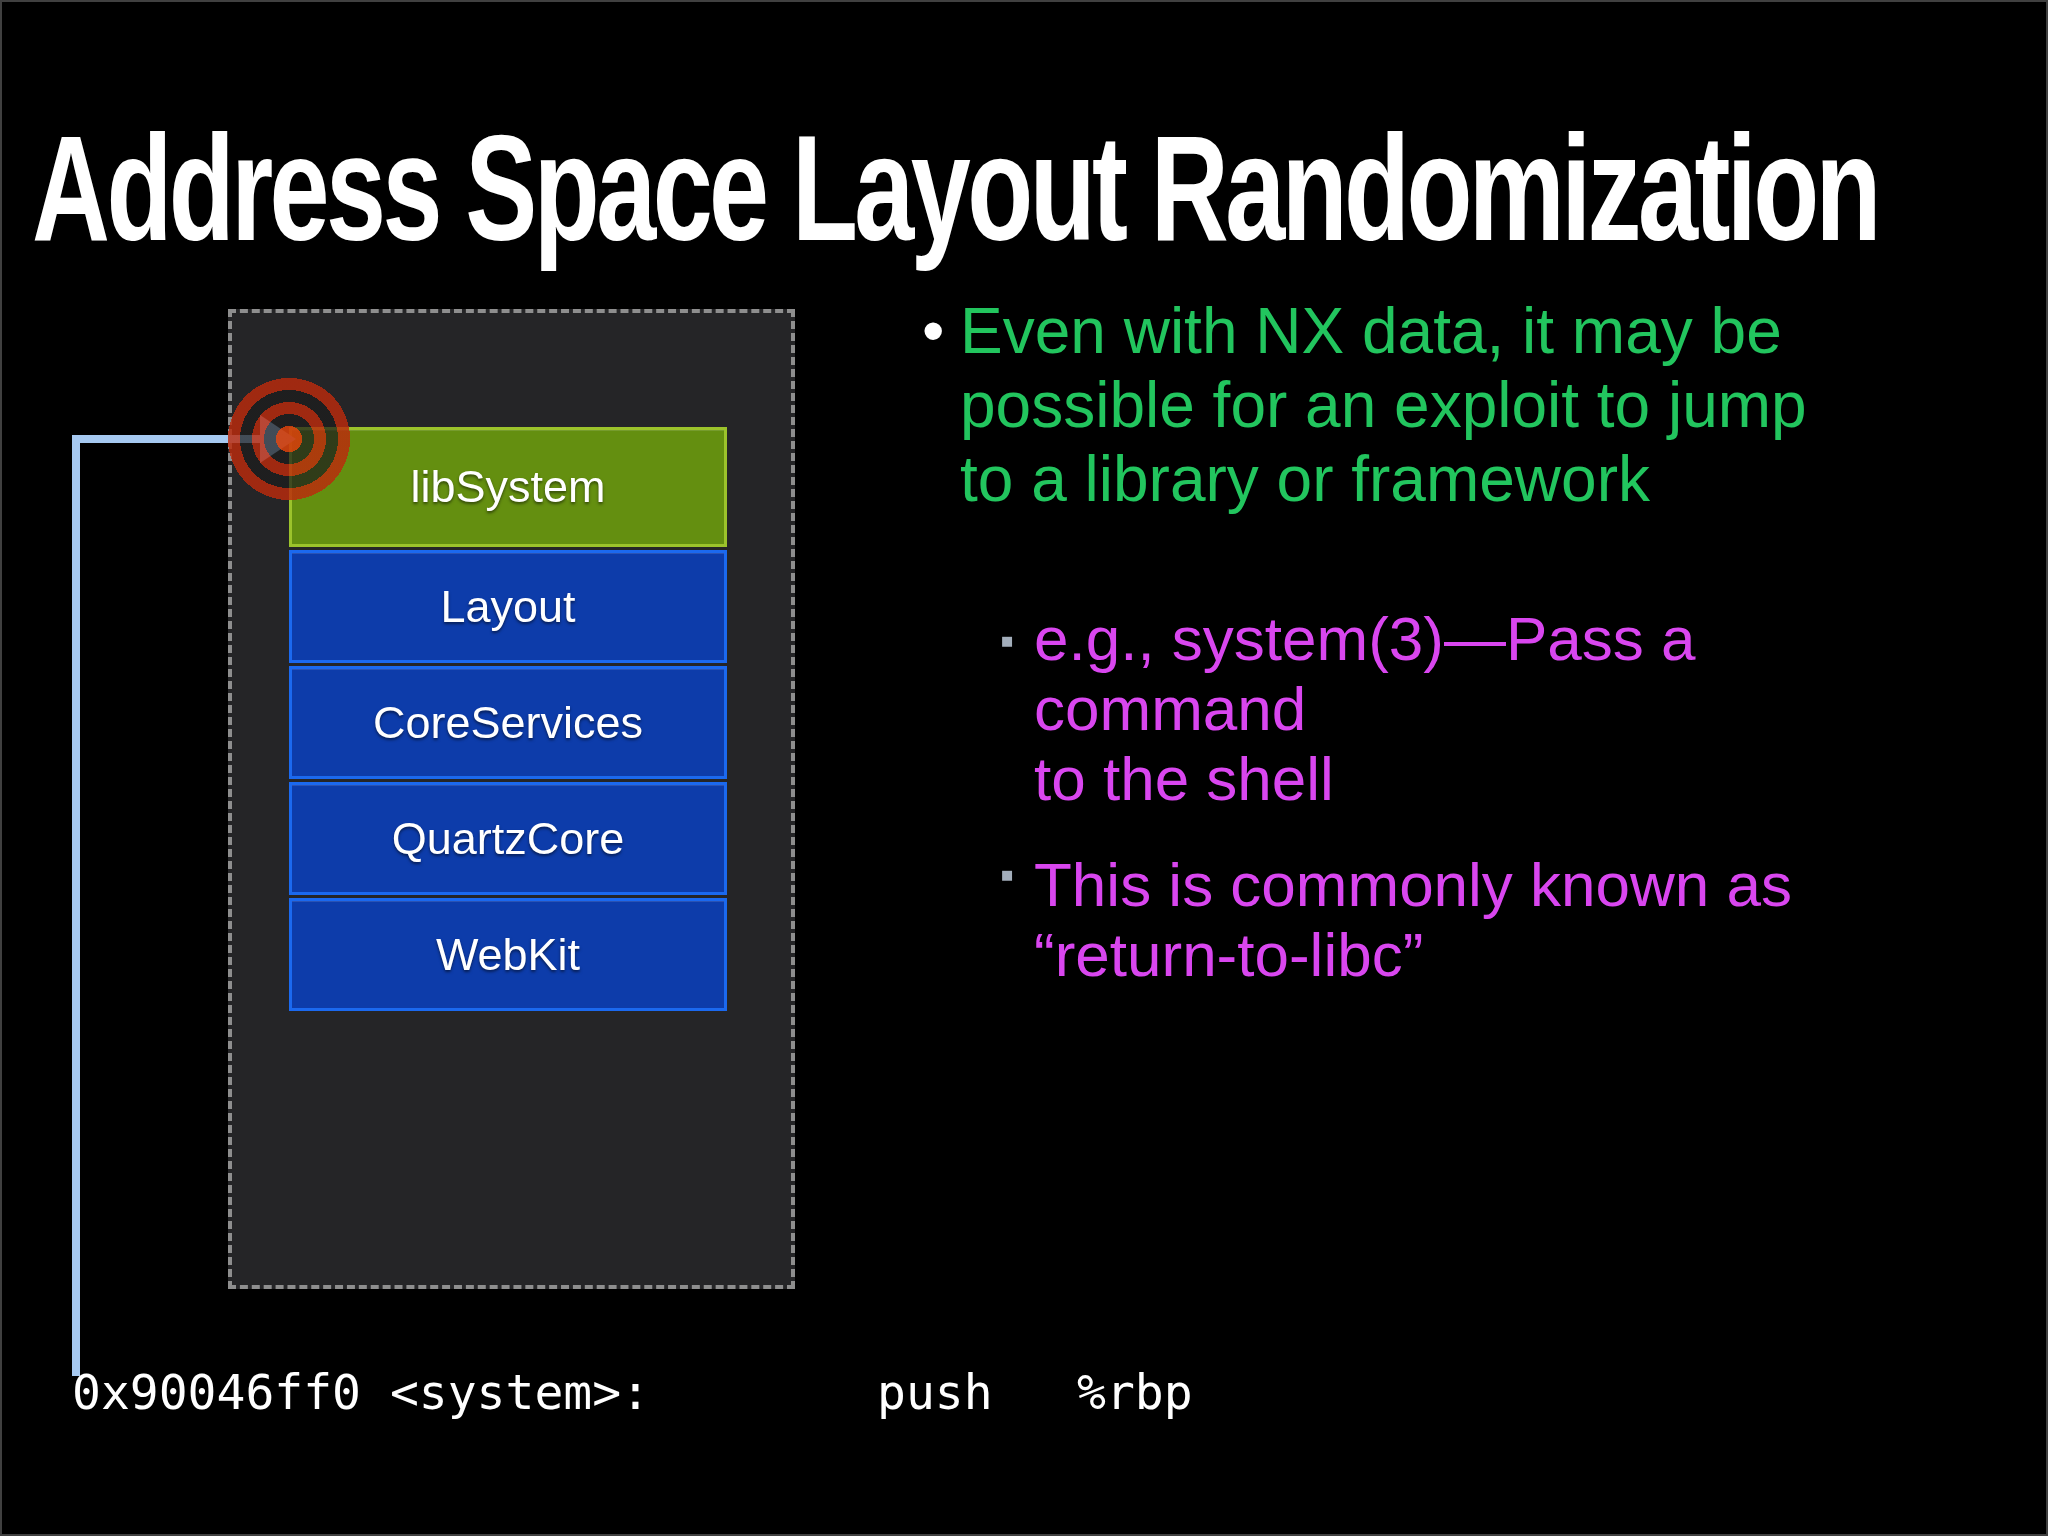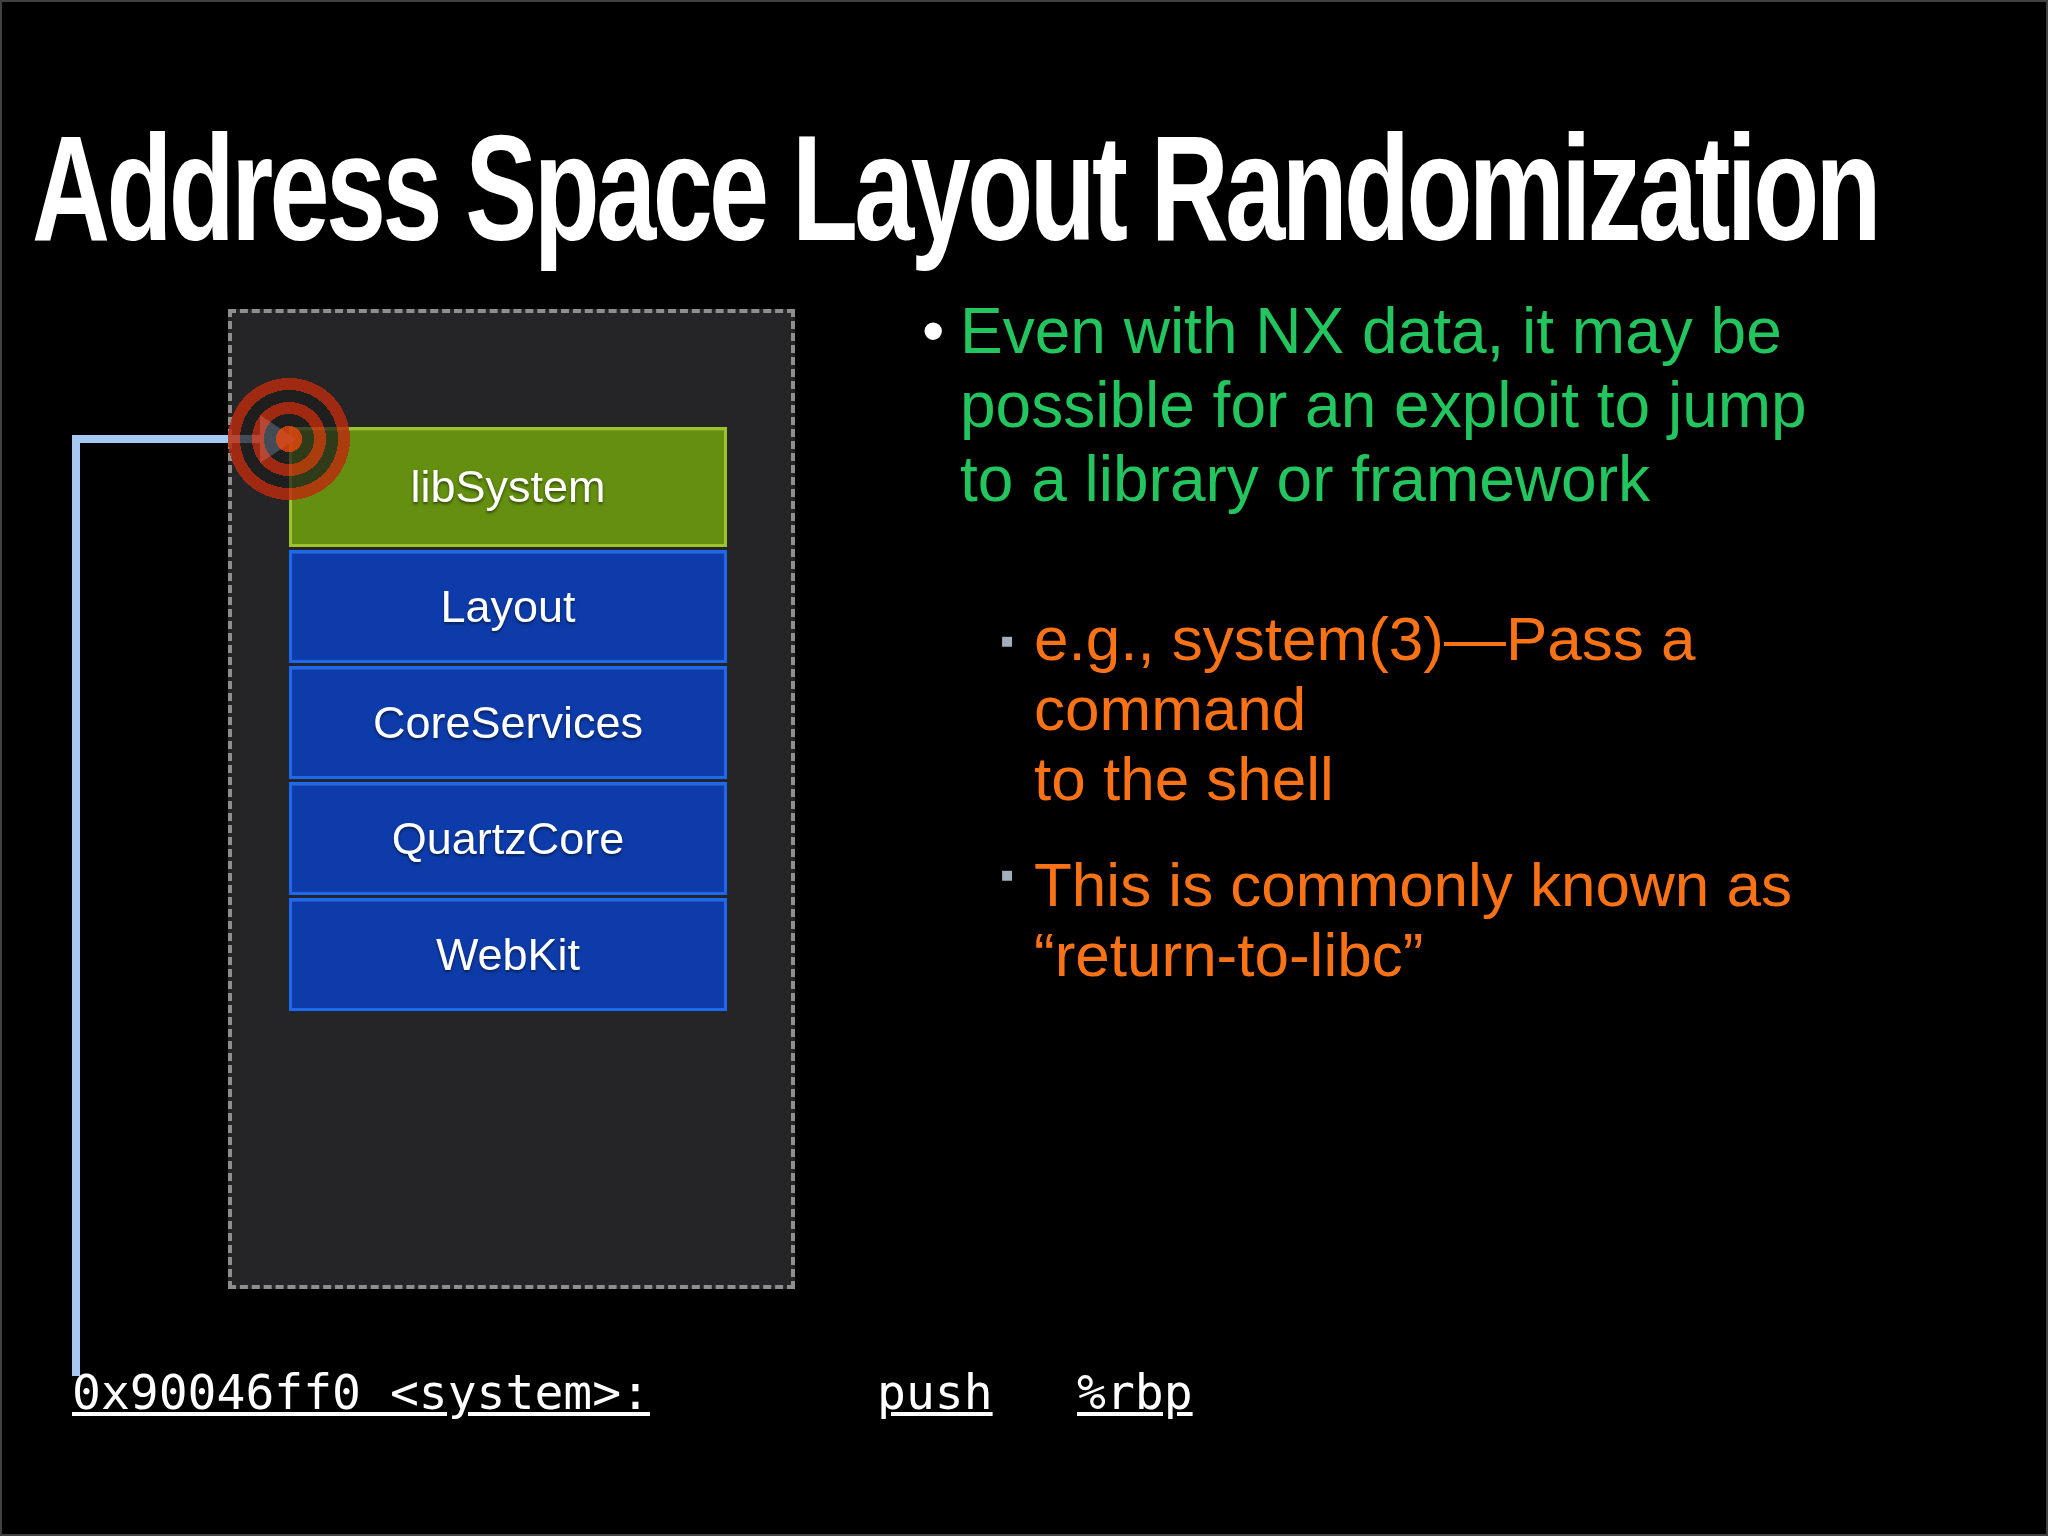--- a/index.html
+++ b/index.html
@@ -69,30 +69,30 @@
     position:absolute;left:958px;top:292px;
     font-size:64px;line-height:74px;color:#22c55e;white-space:nowrap;
   }
   .sub-marker{
     position:absolute;left:998px;font-size:40px;line-height:40px;color:#a3aebb;
   }
   .sub-marker.s1{top:618px;}
   .sub-marker.s2{top:852px;}
   .sub-text{
     position:absolute;left:1032px;
-    font-size:62px;line-height:70px;color:#f97316;white-space:nowrap;
+    font-size:62px;line-height:70px;color:#d946ef;white-space:nowrap;
   }
   .sub-text.s1{top:602px;}
   .sub-text.s2{top:836px;margin-top:12px;}
   
   .disasm{
     position:absolute;left:0;top:1362px;width:100%;height:70px;
     font-family:"DejaVu Sans Mono", monospace;font-size:48px;line-height:1.2;color:#fff;
   }
-  .disasm span{position:absolute;white-space:pre;text-decoration:underline;}
+  .disasm span{position:absolute;white-space:pre;}
   .d-addr{left:70px;}
   .d-mn{left:875px;}
   .d-op{left:1075px;}
 </style>
 </head>
 <body>
 
 <div class="slide">
 
   <div class="title">Address Space Layout Randomization</div>

